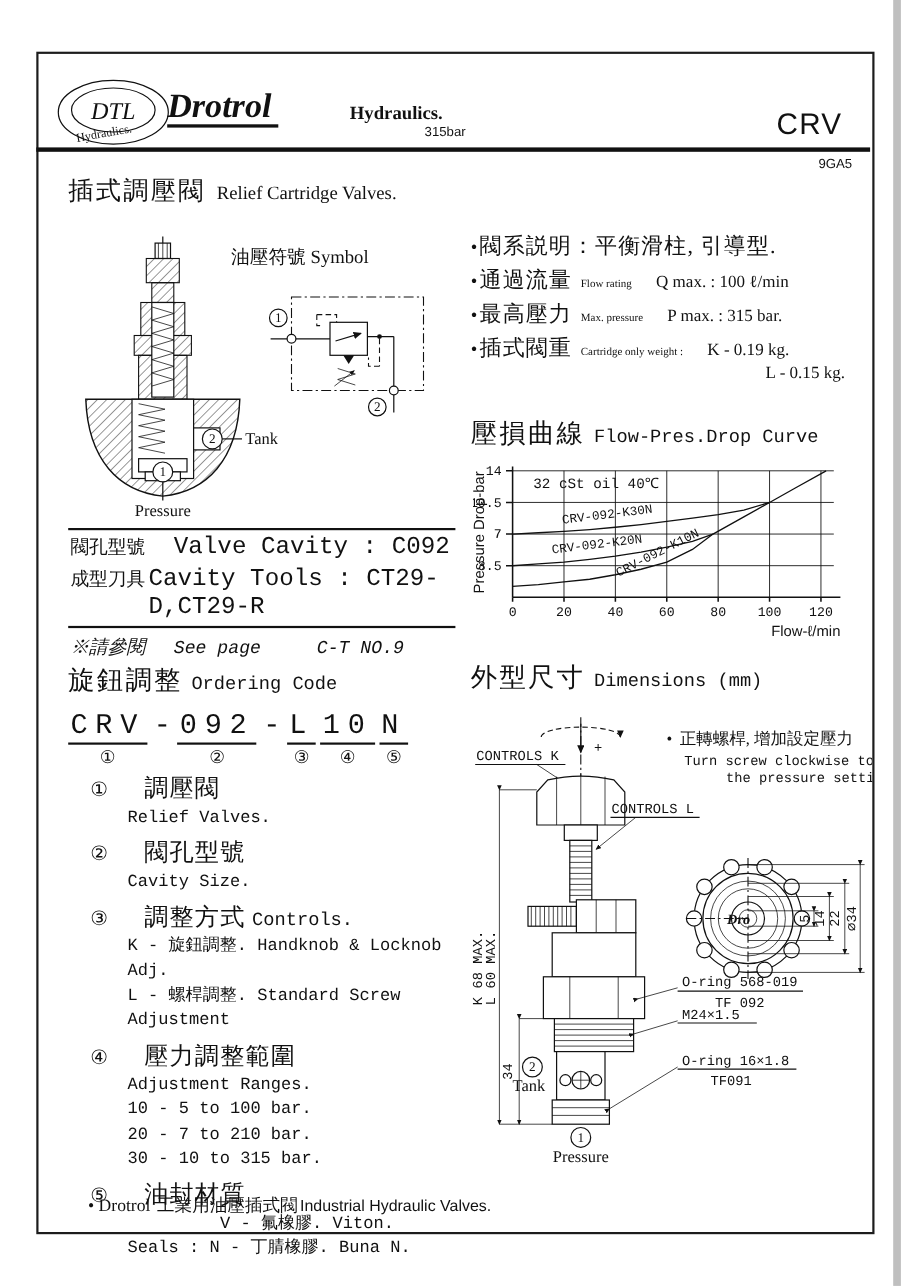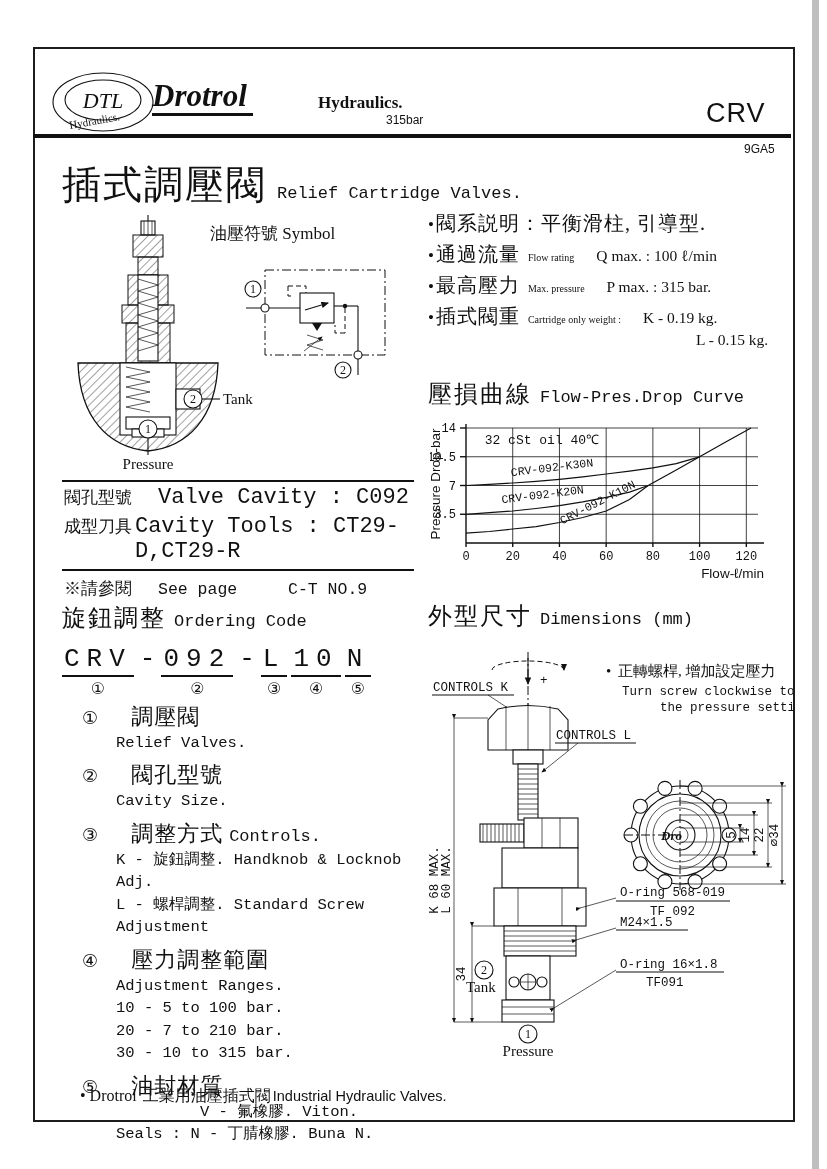--- a/index.html
+++ b/index.html
@@ -12,41 +12,41 @@
   #edge-band{position:absolute;left:812px;top:0;width:7px;height:1169px;background:#bfbfbf;}
   
   #brand{left:152px;top:80px;font-size:31px;font-style:italic;font-weight:bold;
          border-bottom:3px solid #111;line-height:1.05;padding-right:6px;}
   #brand-suffix{left:318px;top:93px;font-size:17px;font-weight:bold;}
   #rating{left:386px;top:113px;font-size:12px;}
   #series{left:706px;top:98px;font-size:27px;letter-spacing:1px;}
   #rule{left:33px;top:134px;width:758px;height:4px;background:#111;}
   #pagecode{left:744px;top:142px;font-size:12px;}
   #title{left:62px;top:158px;}
-  #title .zh{font-size:39px;letter-spacing:2px;}
-  #title .en{font-size:17px;margin-left:10px;font-family:Liberation Mono, monospace;}
+  #title .zh{font-size:23px;letter-spacing:2px;}
+  #title .en{font-size:17px;margin-left:10px;font-family:Liberation Serif, serif;}
   
   #specs{left:428px;top:210px;width:366px;}
   .spec-row{display:flex;align-items:baseline;margin-bottom:4px;}
   .bullet{font-size:17px;margin-right:2px;}
   .spec-zh{font-size:20px;letter-spacing:1px;white-space:nowrap;}
   .spec-en{font-size:10px;margin-left:8px;white-space:nowrap;}
   .spec-val{font-size:15.5px;margin-left:22px;white-space:nowrap;}
   .spec-sub{font-size:15.5px;padding-left:16px;margin-top:-2px;margin-bottom:6px;}
   .spec-sub2{font-size:15.5px;padding-left:268px;margin-top:-3px;}
   
   .sec-head .zh{font-size:24px;letter-spacing:2px;}
   .sec-head .en{font-size:17px;margin-left:8px;font-family:"Liberation Mono",monospace;}
   
   #cavtable{left:62px;top:480px;width:352px;}
   #cavtable .tline{border-top:2px solid #111;height:0;}
   .cavrow{display:flex;align-items:baseline;padding:3px 0 1px 2px;}
   .cavrow .zh{font-size:17px;width:94px;}
   .cavrow .en{font-size:22px;font-family:"Liberation Mono",monospace;}
-  .cavnote{display:flex;align-items:baseline;padding:6px 0 0 2px;}
+  .cavnote{display:flex;align-items:baseline;padding:6px 0 0 2px;font-style:italic;}
   .cavnote .zh{font-size:17px;width:94px;}
   .cavnote .en{font-size:16.5px;font-family:"Liberation Mono",monospace;width:130px;}
   .cavnote .val{font-size:16.5px;font-family:"Liberation Mono",monospace;}
   
   #ocode{left:62px;top:645px;display:flex;align-items:flex-start;}
   .oseg{display:flex;flex-direction:column;align-items:center;margin-right:4px;}
   .oseg .code{font-size:26px;font-family:"Liberation Mono",monospace;letter-spacing:7px;
               border-bottom:2px solid #111;padding:0 2px;line-height:1.15;}
   .oseg .num{font-size:16px;font-family:"DejaVu Sans",sans-serif;margin-top:2px;}
   .odash{font-size:26px;font-family:"Liberation Mono",monospace;margin:0 6px 0 2px;line-height:1.15;}

